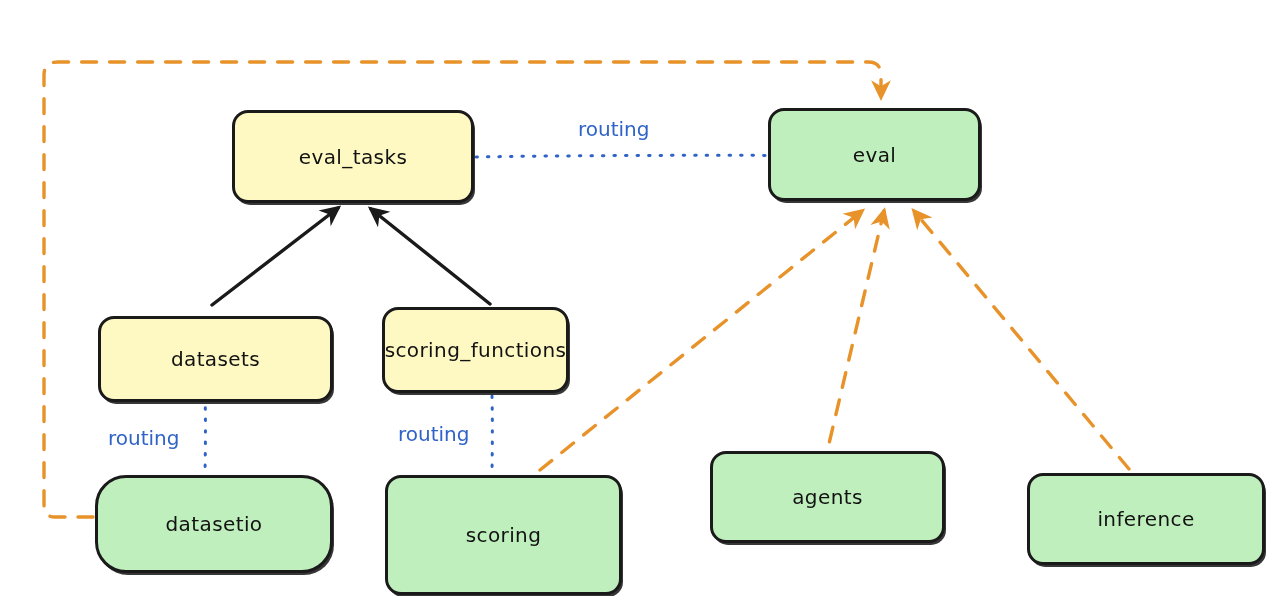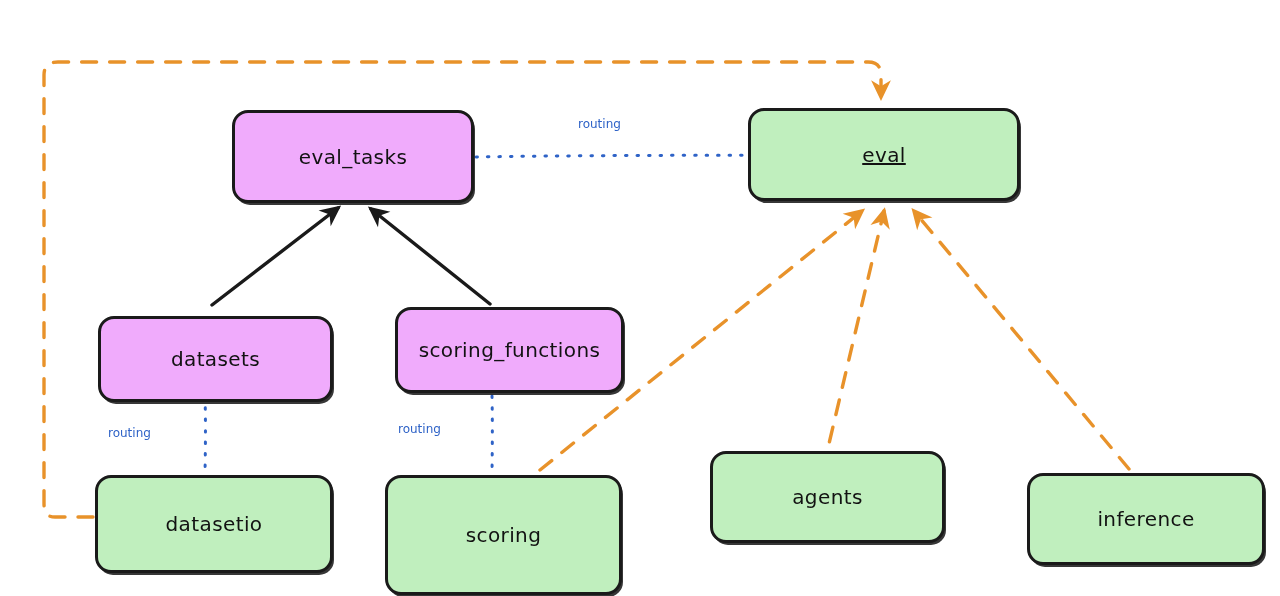--- a/index.html
+++ b/index.html
@@ -33,31 +33,31 @@
     display: flex;
     align-items: center;
     justify-content: center;
     text-align: center;
     color: #121212;
     font-family: "DejaVu Sans", sans-serif;
     font-size: 20px;
     letter-spacing: 0.4px;
     box-shadow: 2px 3px 0 -1px rgba(20,20,20,0.85);
   }
-  .node.blue  { background: #f0abfc; }
+  .node.blue  { background: #fef9c3; }
   .node.green { background: #c0efbe; }
   .node-label {
     pointer-events: none;
     user-select: none;
   }
   .edge-label {
     position: absolute;
     color: #2f63c7;
     font-family: "DejaVu Sans", sans-serif;
-    font-size: 12px;
+    font-size: 20px;
     white-space: nowrap;
     user-select: none;
   }
 </style>
 </head>
 <body>
 
 <div id="diagram-root">
 
   <svg id="edge-layer" viewBox="0 0 1280 596" width="1280" height="596" xmlns="http://www.w3.org/2000/svg">
@@ -105,33 +105,33 @@
 
     <g>
       <path d="M 1129 469 L 914 211" fill="none" stroke="#e8922a" stroke-width="3.4" stroke-linecap="round" stroke-dasharray="15 13" marker-end="url(#arrow-orange)"></path>
     </g>
   </svg>
 
   <div class="node blue" style="left:232px; top:110px; width:242px; height:93px;">
     <span class="node-label">eval_tasks</span>
   </div>
 
-  <div class="node green" style="left:748px; top:108px; width:272px; height:93px;text-decoration:underline;">
+  <div class="node green" style="left:768px; top:108px; width:213px; height:93px;">
     <span class="node-label">eval</span>
   </div>
 
   <div class="node blue" style="left:98px; top:316px; width:235px; height:86px;text-align:right;">
     <span class="node-label">datasets</span>
   </div>
 
-  <div class="node blue" style="left:395px; top:307px; width:229px; height:86px;">
+  <div class="node blue" style="left:382px; top:307px; width:187px; height:86px;">
     <span class="node-label">scoring_functions</span>
   </div>
 
-  <div class="node green" style="left:95px; top:475px; width:238px; height:98px;">
+  <div class="node green" style="left:95px; top:475px; width:238px; height:98px;border-radius:31px;">
     <span class="node-label">datasetio</span>
   </div>
 
   <div class="node green" style="left:385px; top:475px; width:237px; height:120px;">
     <span class="node-label">scoring</span>
   </div>
 
   <div class="node green" style="left:710px; top:451px; width:235px; height:92px;">
     <span class="node-label">agents</span>
   </div>

